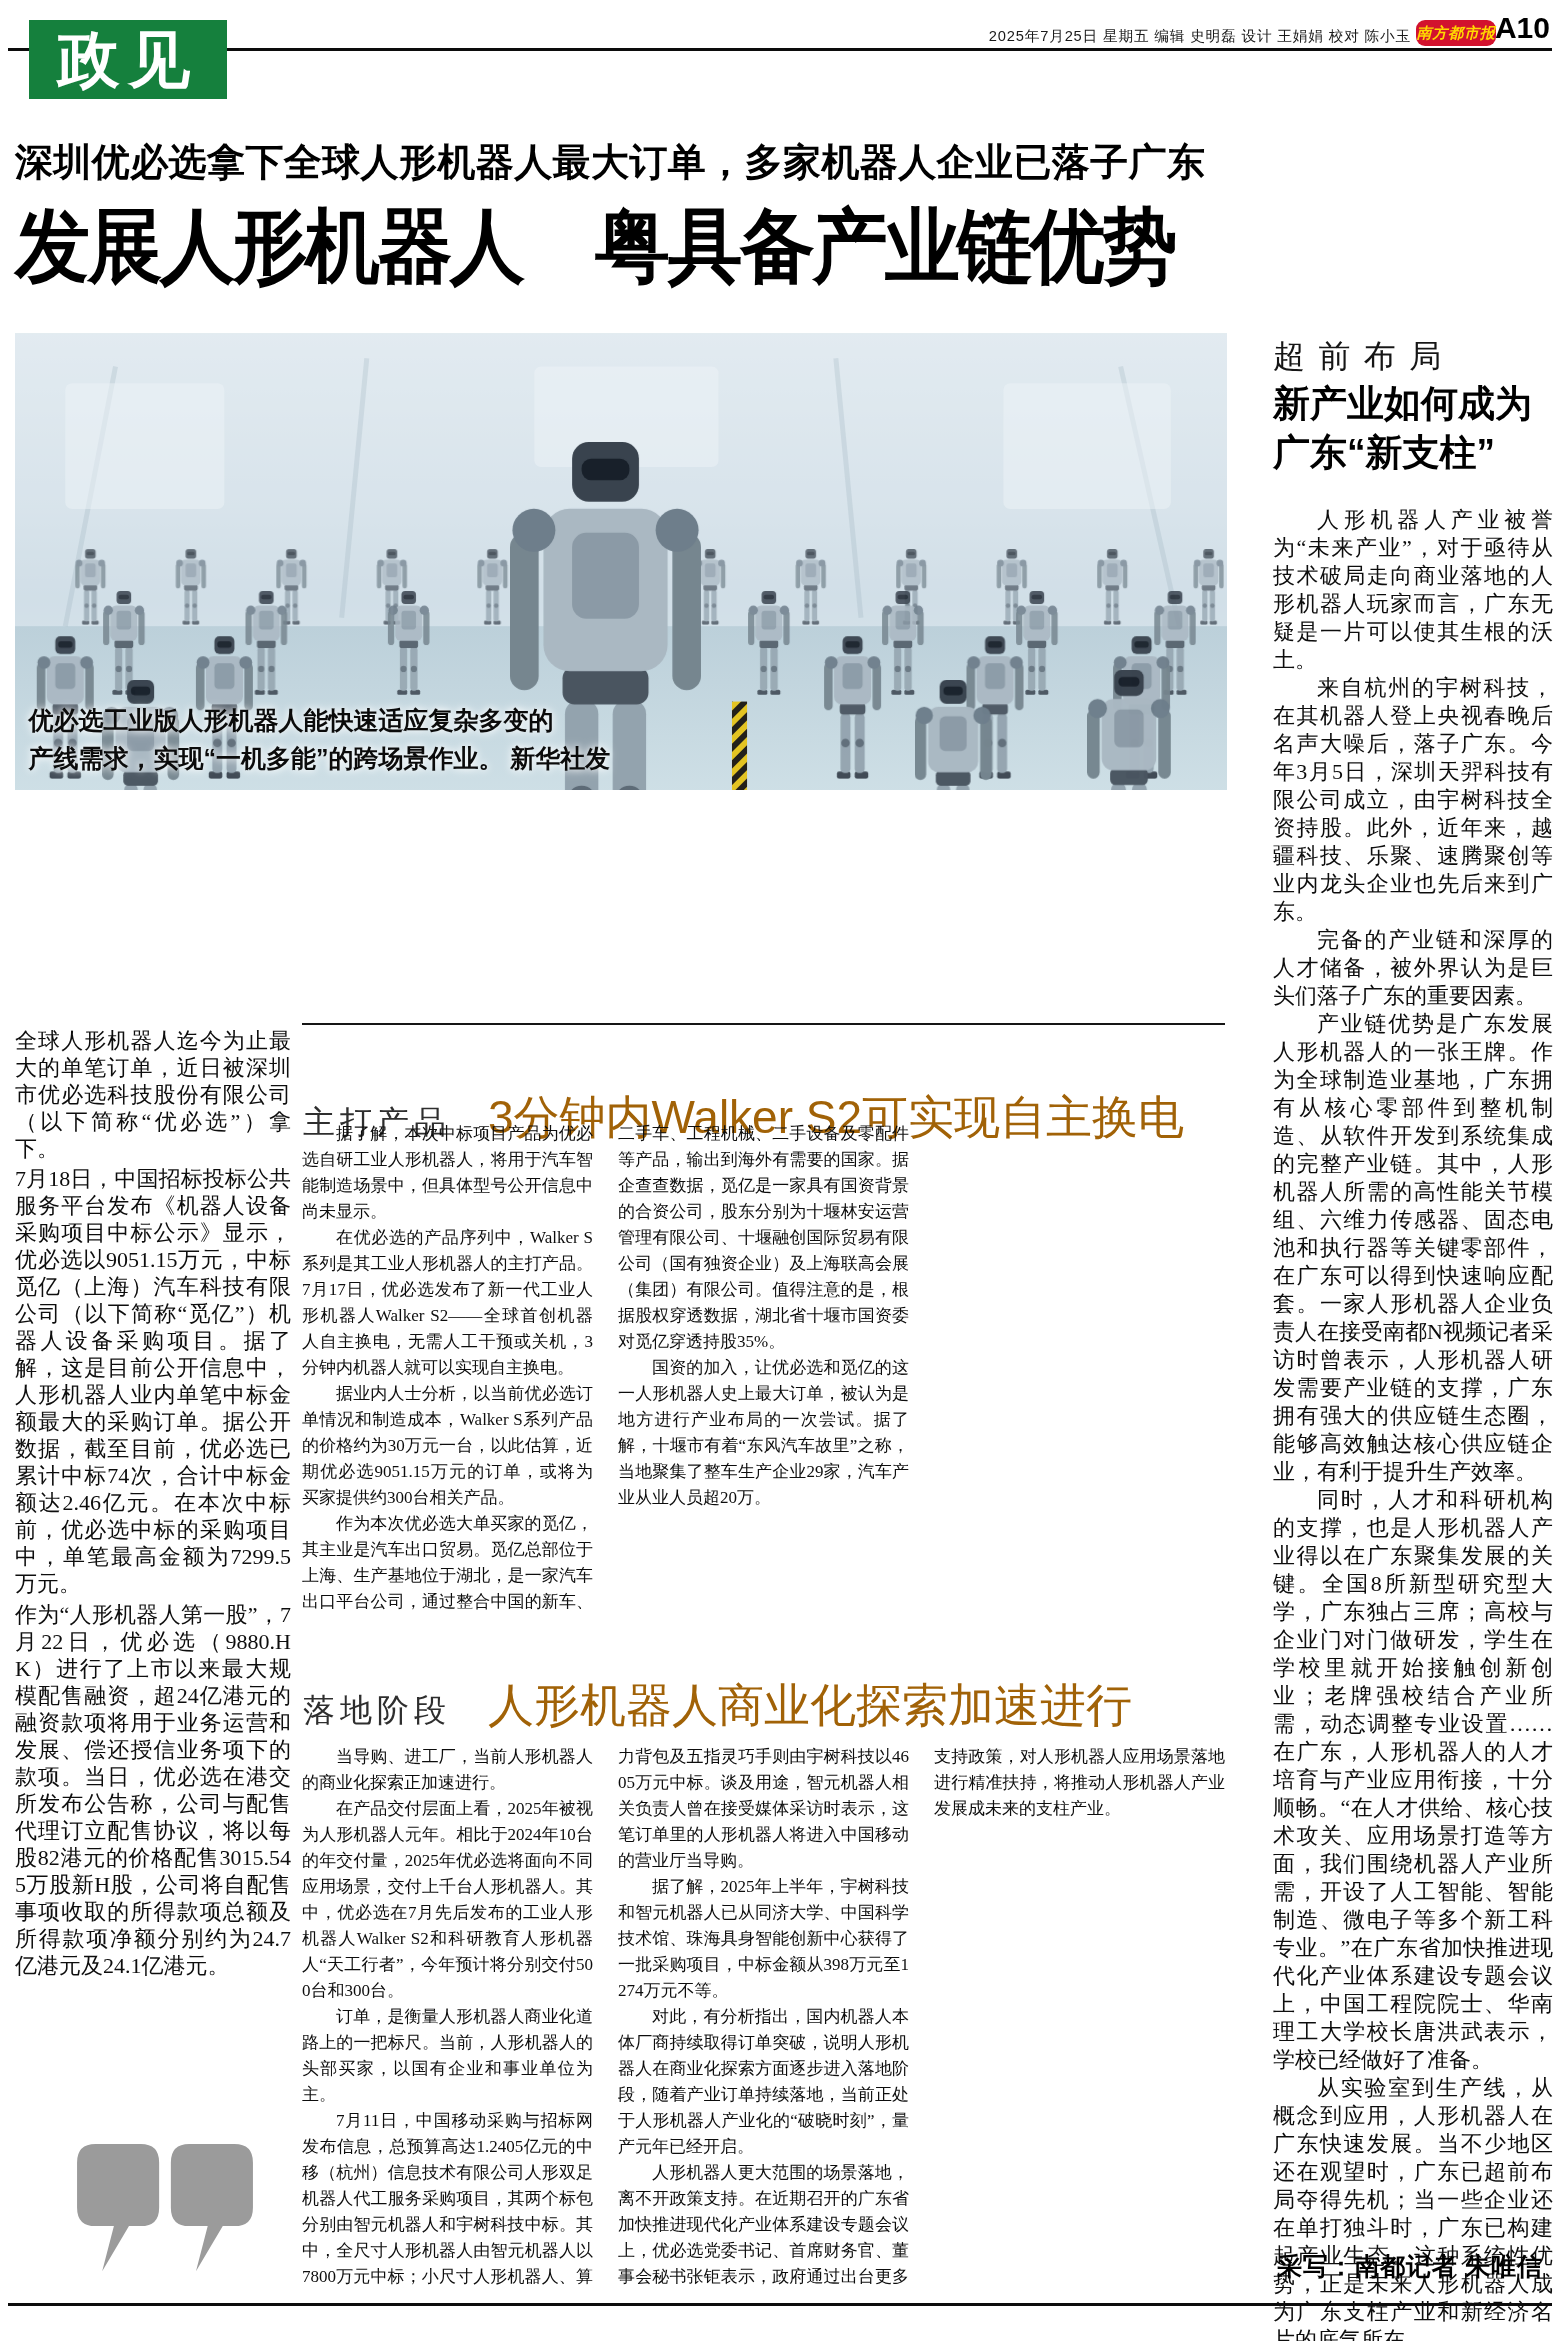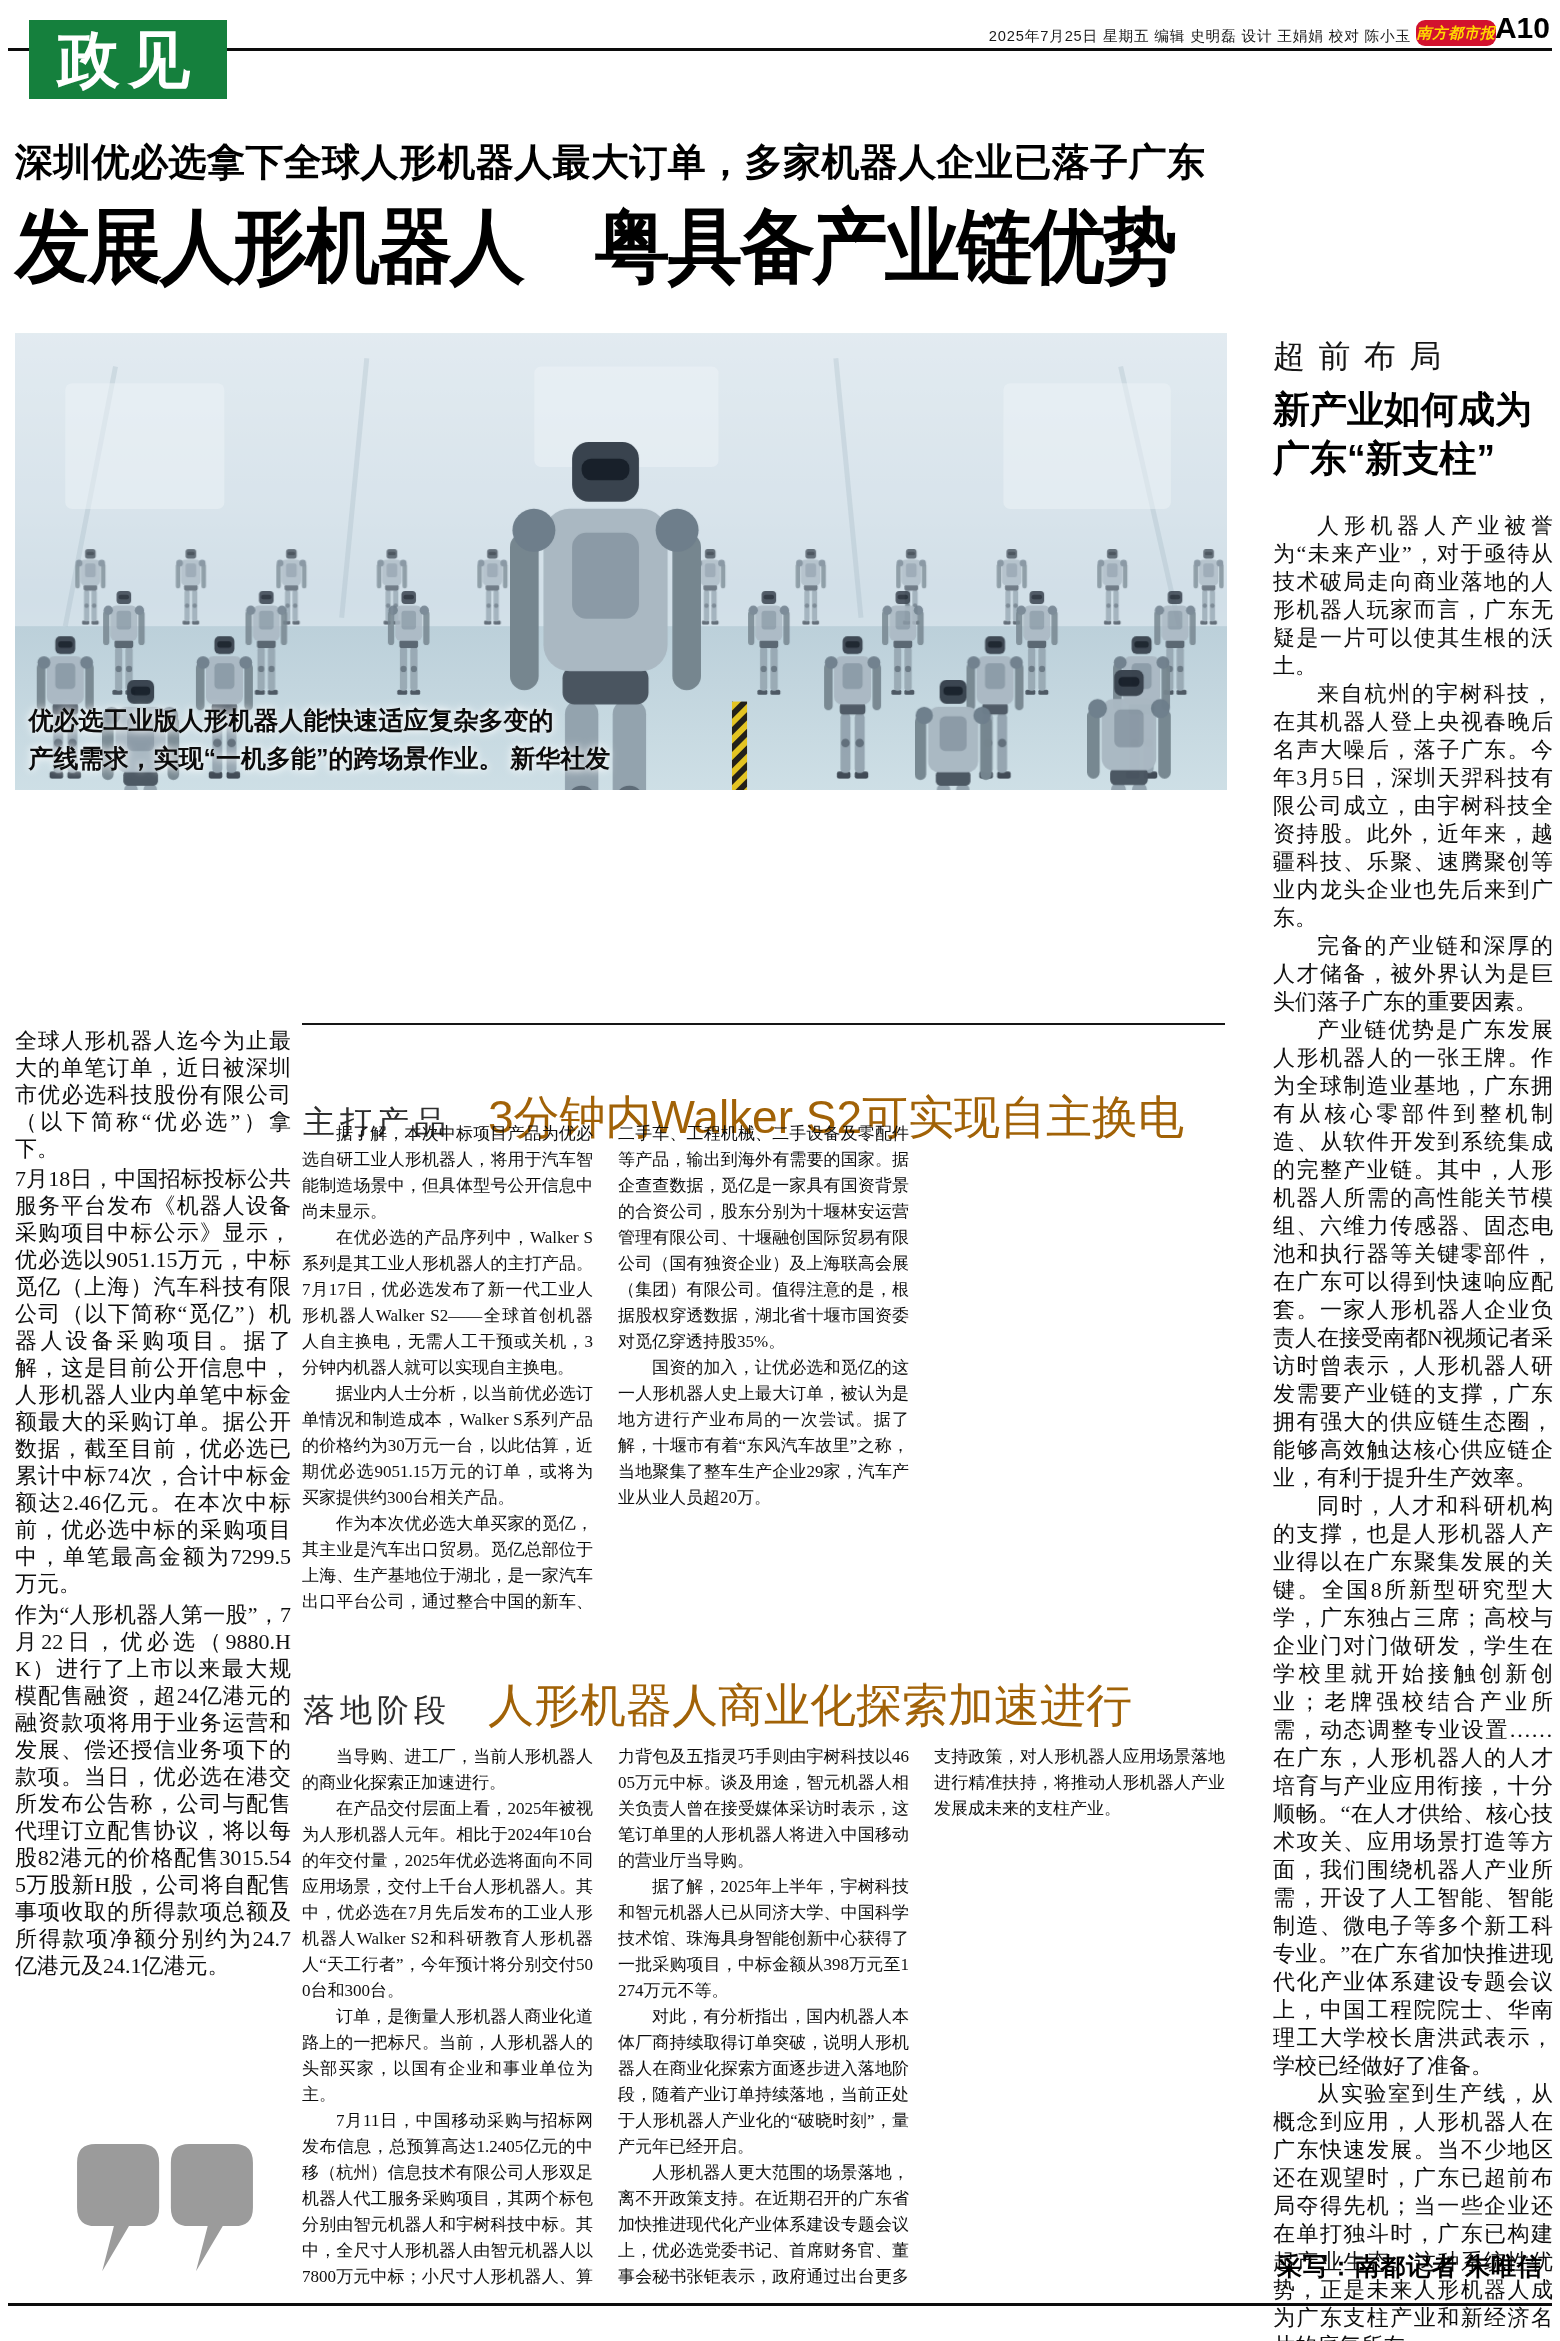--- a/index.html
+++ b/index.html
@@ -51,21 +51,21 @@
   .sec-body p{margin:0;font-size:17px;line-height:26px;text-align:justify;text-indent:2em;
               word-break:break-all;color:#0d0d0d;}
   .sec1-body{left:302px;top:1121px;height:518px;}
   .sec2-body{left:302px;top:1744px;height:555px;}
 
   
   .sidebar{left:1273px;top:335px;width:280px;height:1963px;}
   .sidebar .lbl{font-family:"Liberation Sans",sans-serif;font-size:32px;font-weight:500;
                 color:#161616;letter-spacing:13.4px;}
   .sidebar .ttl{font-family:"Liberation Sans",sans-serif;font-size:37px;font-weight:800;
-                color:#000;line-height:49px;margin-top:6px;}
+                color:#000;line-height:49px;margin-top:0;}
   .sidebar-body{margin-top:28.5px;}
   .sidebar-body p{margin:0;font-size:22px;line-height:28px;text-align:justify;text-indent:2em;
                   word-break:break-all;color:#0d0d0d;}
   .byline{position:absolute;left:4px;bottom:15px;font-family:Liberation Sans, sans-serif;
           font-size:25px;font-weight:700;color:#000;letter-spacing:0.8px;}
 
   .bottom-rule{left:8.4px;top:2303px;width:1544px;height:2.5px;}
 </style>
 </head>
 <body>

